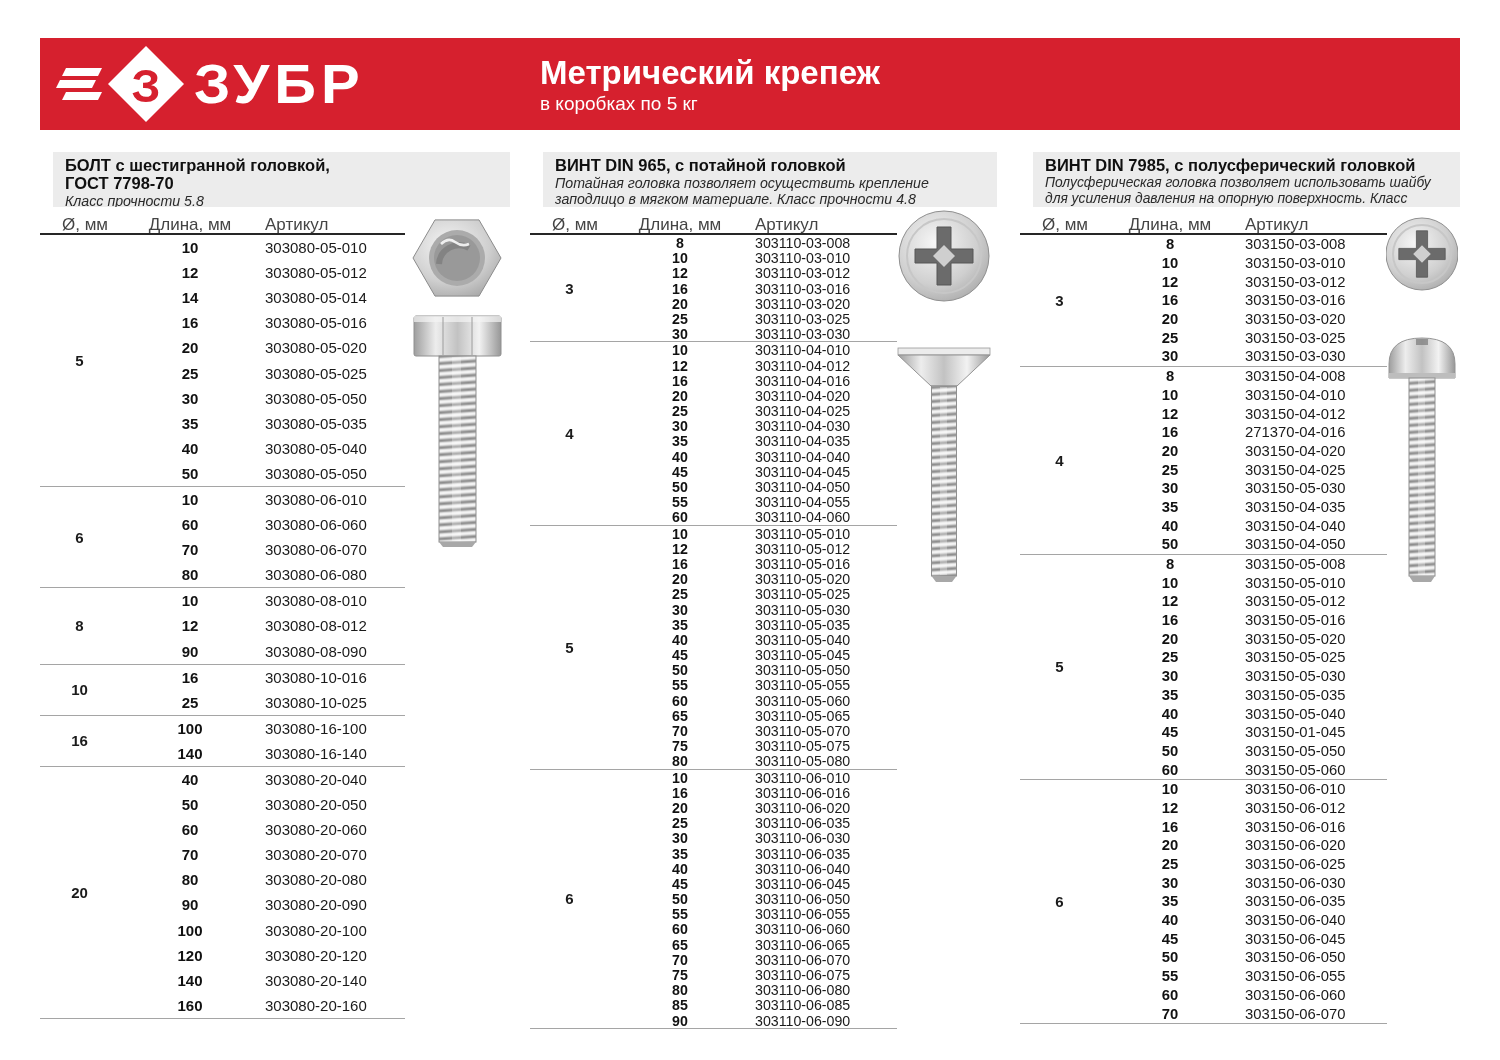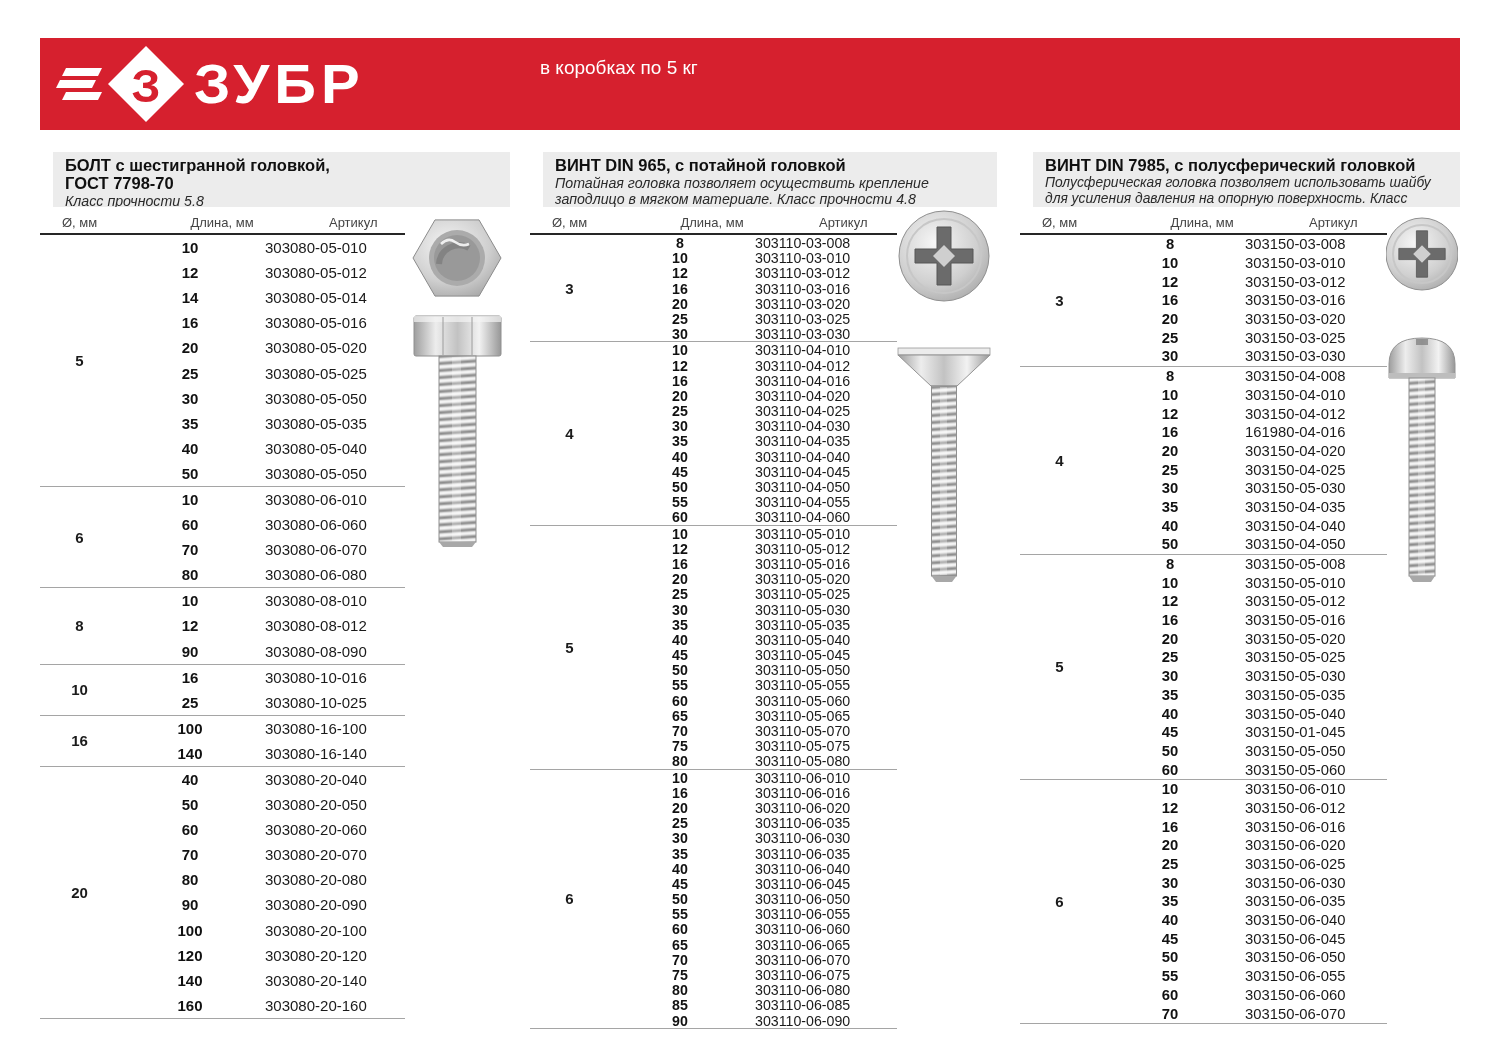--- a/index.html
+++ b/index.html
@@ -20,21 +20,21 @@
   .t1{left:40px;width:470px;--textw:365px;}
   .t2{left:530px;width:467px;--textw:367px;}
   .t3{left:1020px;width:440px;--textw:367px;}
 
   .t-head{background:#ececec;height:55px;box-sizing:border-box;padding:4px 12px 0 12px;overflow:hidden;margin-left:13px;}
   .t-title{font-size:16.5px;font-weight:bold;line-height:18px;color:#101010;}
   .t-desc{font-size:14.2px;line-height:16px;color:#2a2a2a;margin-top:1px;font-style:italic;}
   .t3 .t-desc{font-size:13.8px;}
 
   .t-cols{width:var(--textw);display:grid;grid-template-columns:95px 110px 1fr;margin-top:8px;height:20px;
-          border-bottom:2px solid #262626;font-size:13px;color:#444;box-sizing:border-box;gap:32px;}
+          border-bottom:2px solid #262626;font-size:17px;color:#444;box-sizing:border-box;}
   .c-dia{padding-left:22px;}
   .c-len{text-align:center;}
   .c-art{padding-left:20px;}
 
   .t-groups{width:var(--textw);border-bottom:1px solid #a5a5a5;}
   .t-group{display:flex;}
   .t-group + .t-group{border-top:1px solid #a5a5a5;}
   .g-dia{width:95px;box-sizing:border-box;display:flex;align-items:center;justify-content:center;
          padding-right:16px;font-weight:bold;font-size:15px;}
   .g-rows{flex:1;}
@@ -92,20 +92,21 @@
       <svg class="logo-mark" width="128" height="92" viewBox="0 0 128 92">
         <polygon points="10,30 46,30 42,38 6,38" fill="#fff"></polygon>
         <polygon points="4,42 40,42 36,50 0,50" fill="#fff"></polygon>
         <polygon points="10,54 46,54 42,62 6,62" fill="#fff"></polygon>
         <polygon points="90,8 128,46 90,84 52,46" fill="#fff"></polygon>
         <text x="90" y="48" text-anchor="middle" dominant-baseline="central" font-family="Liberation Sans, sans-serif" font-size="46" font-weight="bold" fill="#d6202e">З</text>
       </svg>
       <span class="brand">ЗУБР</span>
     </div>
     <div class="banner-titles">
+      <div class="b-title">Метрический крепеж</div>
       <div class="b-sub">в коробках по 5 кг</div>
     </div>
   </header>
 
   <main class="tables">
   <section class="tcol t1" data-photo="hex-bolt">
     <div class="t-head">
       <div class="t-title">
             <div>БОЛТ с шестигранной головкой,</div>
             <div>ГОСТ 7798-70</div>
@@ -614,21 +615,21 @@
               <div class="t-row">
                 <span class="r-len">10</span>
                 <span class="r-art">303150-04-010</span>
               </div>
               <div class="t-row">
                 <span class="r-len">12</span>
                 <span class="r-art">303150-04-012</span>
               </div>
               <div class="t-row">
                 <span class="r-len">16</span>
-                <span class="r-art">161980-04-016</span>
+                <span class="r-art">271370-04-016</span>
               </div>
               <div class="t-row">
                 <span class="r-len">20</span>
                 <span class="r-art">303150-04-020</span>
               </div>
               <div class="t-row">
                 <span class="r-len">25</span>
                 <span class="r-art">303150-04-025</span>
               </div>
               <div class="t-row">

